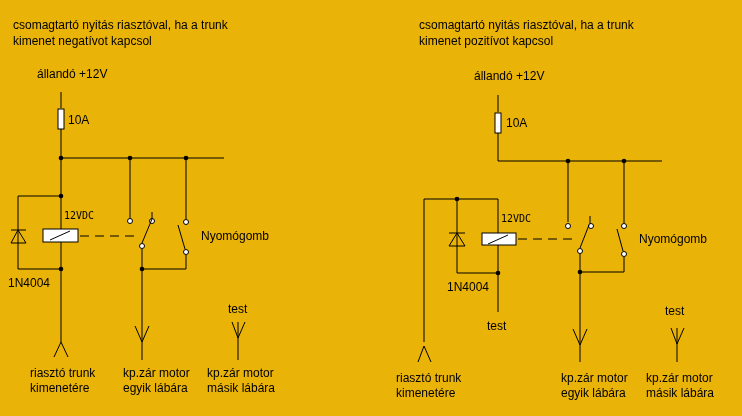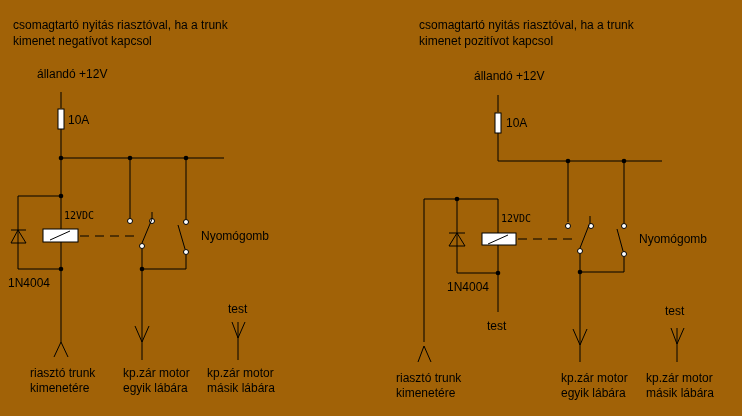--- a/index.html
+++ b/index.html
@@ -1,16 +1,16 @@
 <!DOCTYPE html>
 <html><head>
 <meta charset="utf-8">
 <style>
   html,body{margin:0;padding:0;background:#fff;}
-  #canvas{position:relative;width:742px;height:416px;background:#a16207;overflow:hidden;}
+  #canvas{position:relative;width:742px;height:416px;background:#eab308;overflow:hidden;}
   svg{position:absolute;left:0;top:0;}
   .t{font-family:"Liberation Sans",sans-serif;font-size:12px;fill:#000;}
   .m{font-family:"DejaVu Sans Mono","Liberation Mono",monospace;font-size:10px;fill:#000;}
   line,polyline,path{stroke:#000;stroke-width:1;fill:none;}
   .dot{fill:#000;stroke:none;}
   .term{fill:#fff;stroke:#000;stroke-width:1;}
   .box{fill:#fff;stroke:#000;stroke-width:1;}
 </style>
 </head>
 <body>

